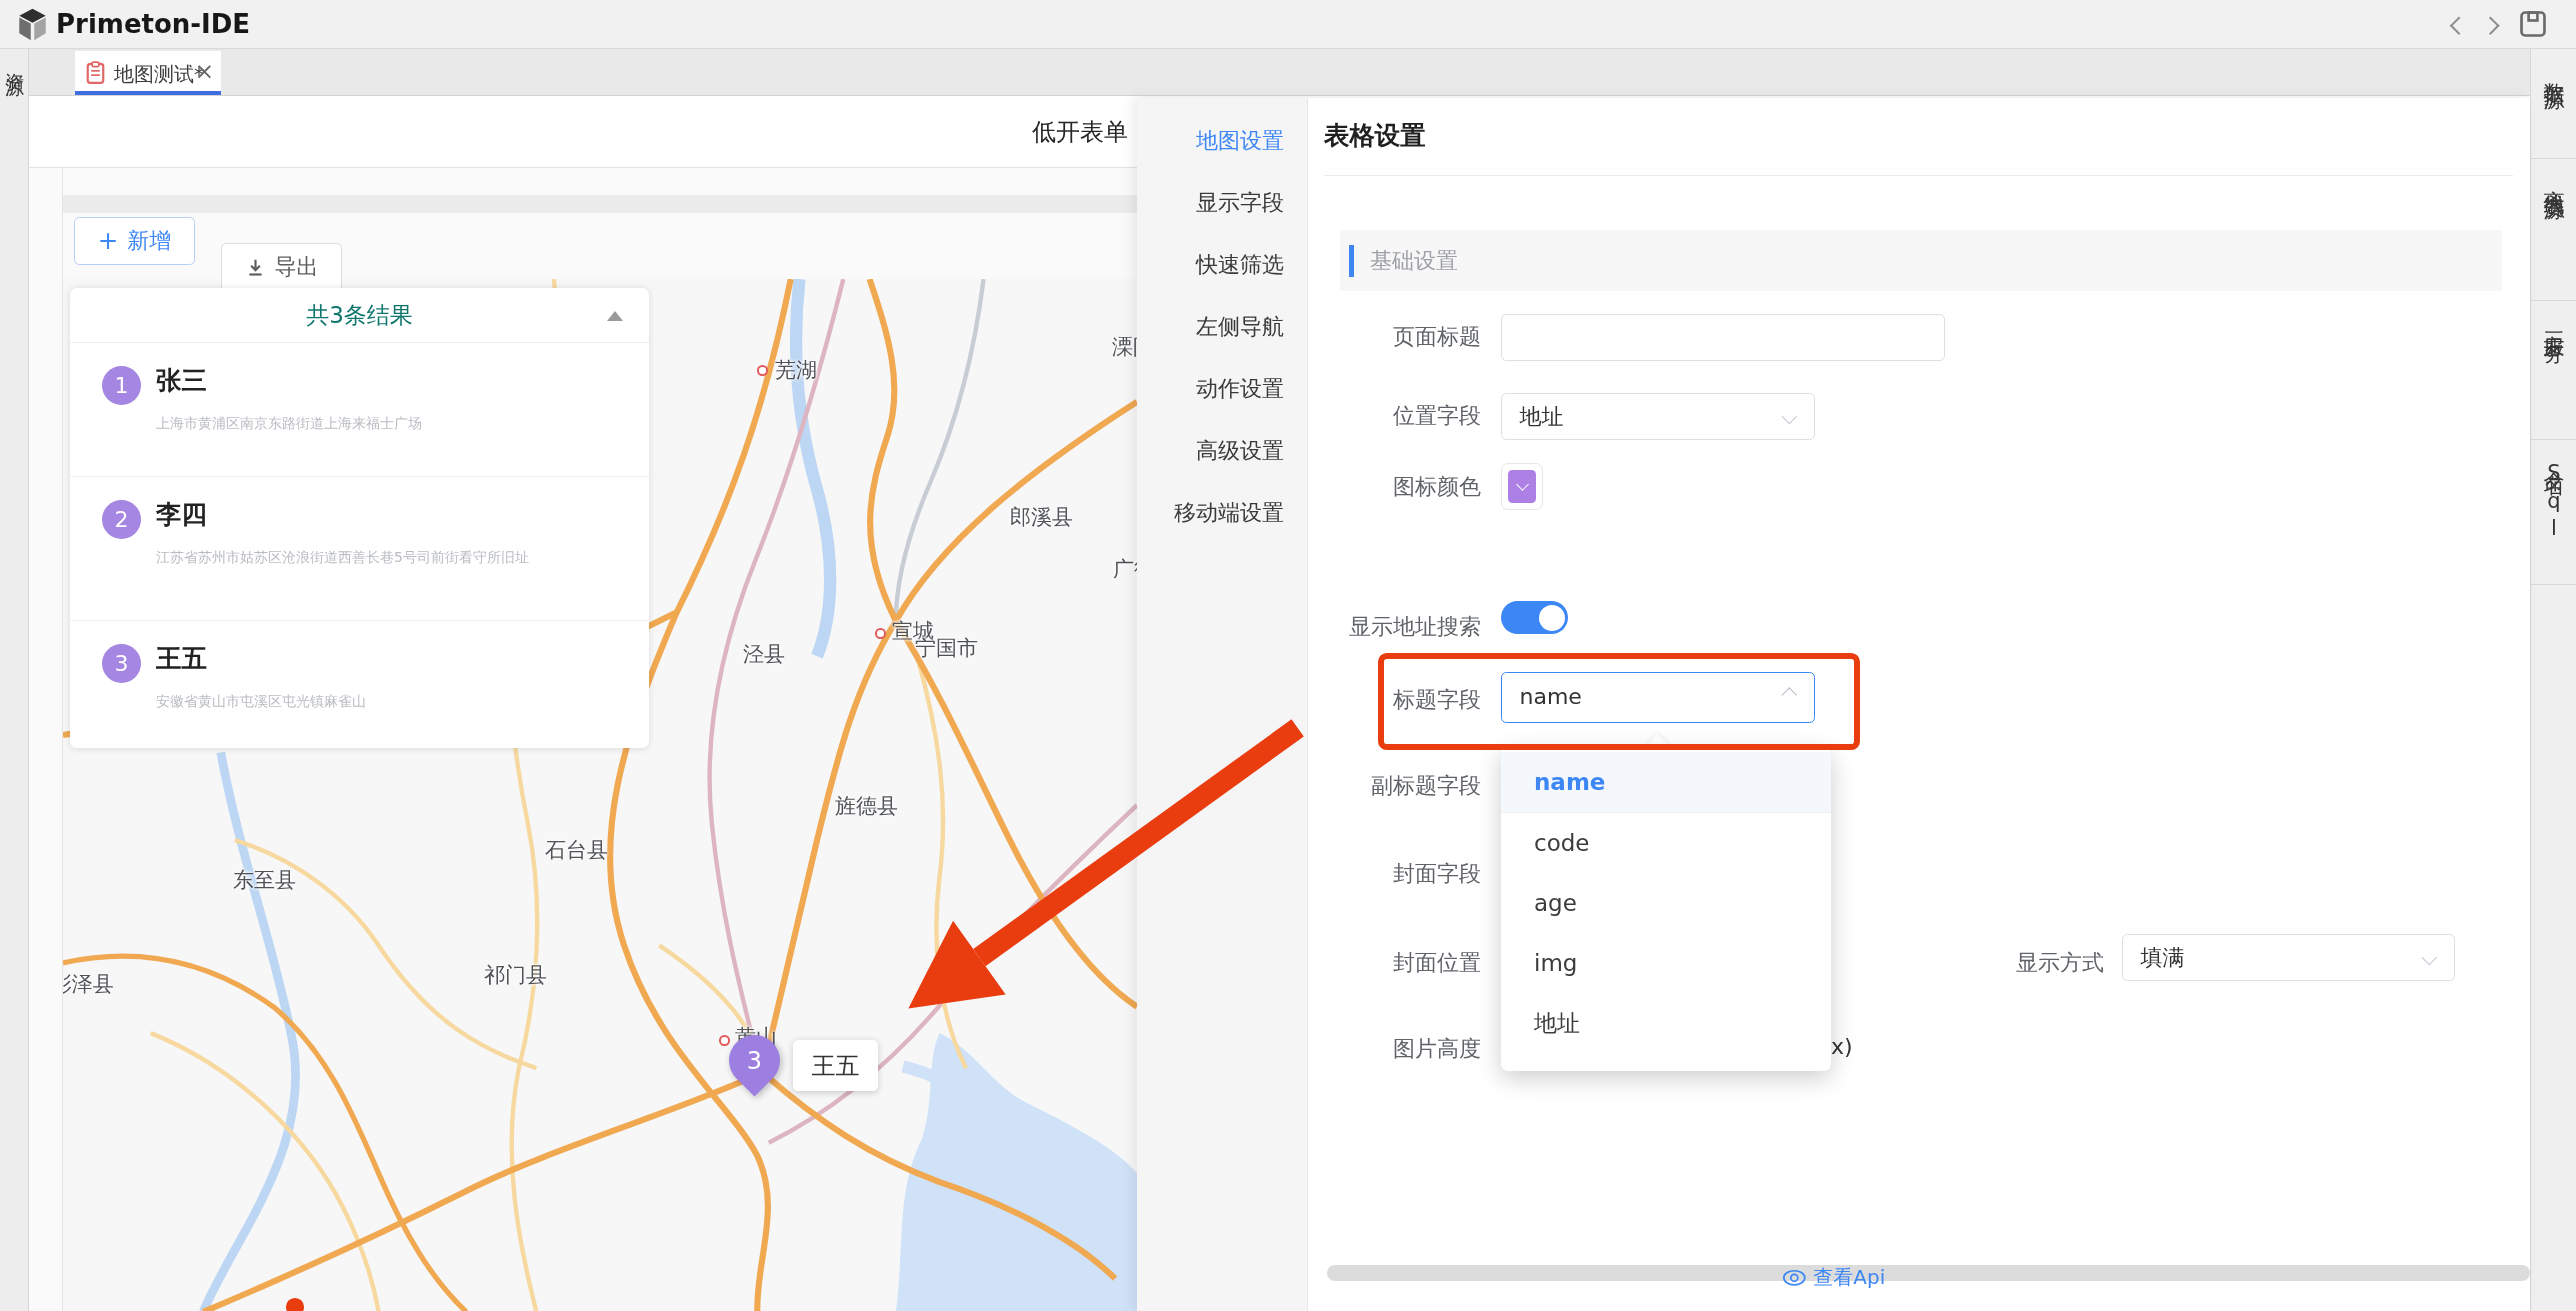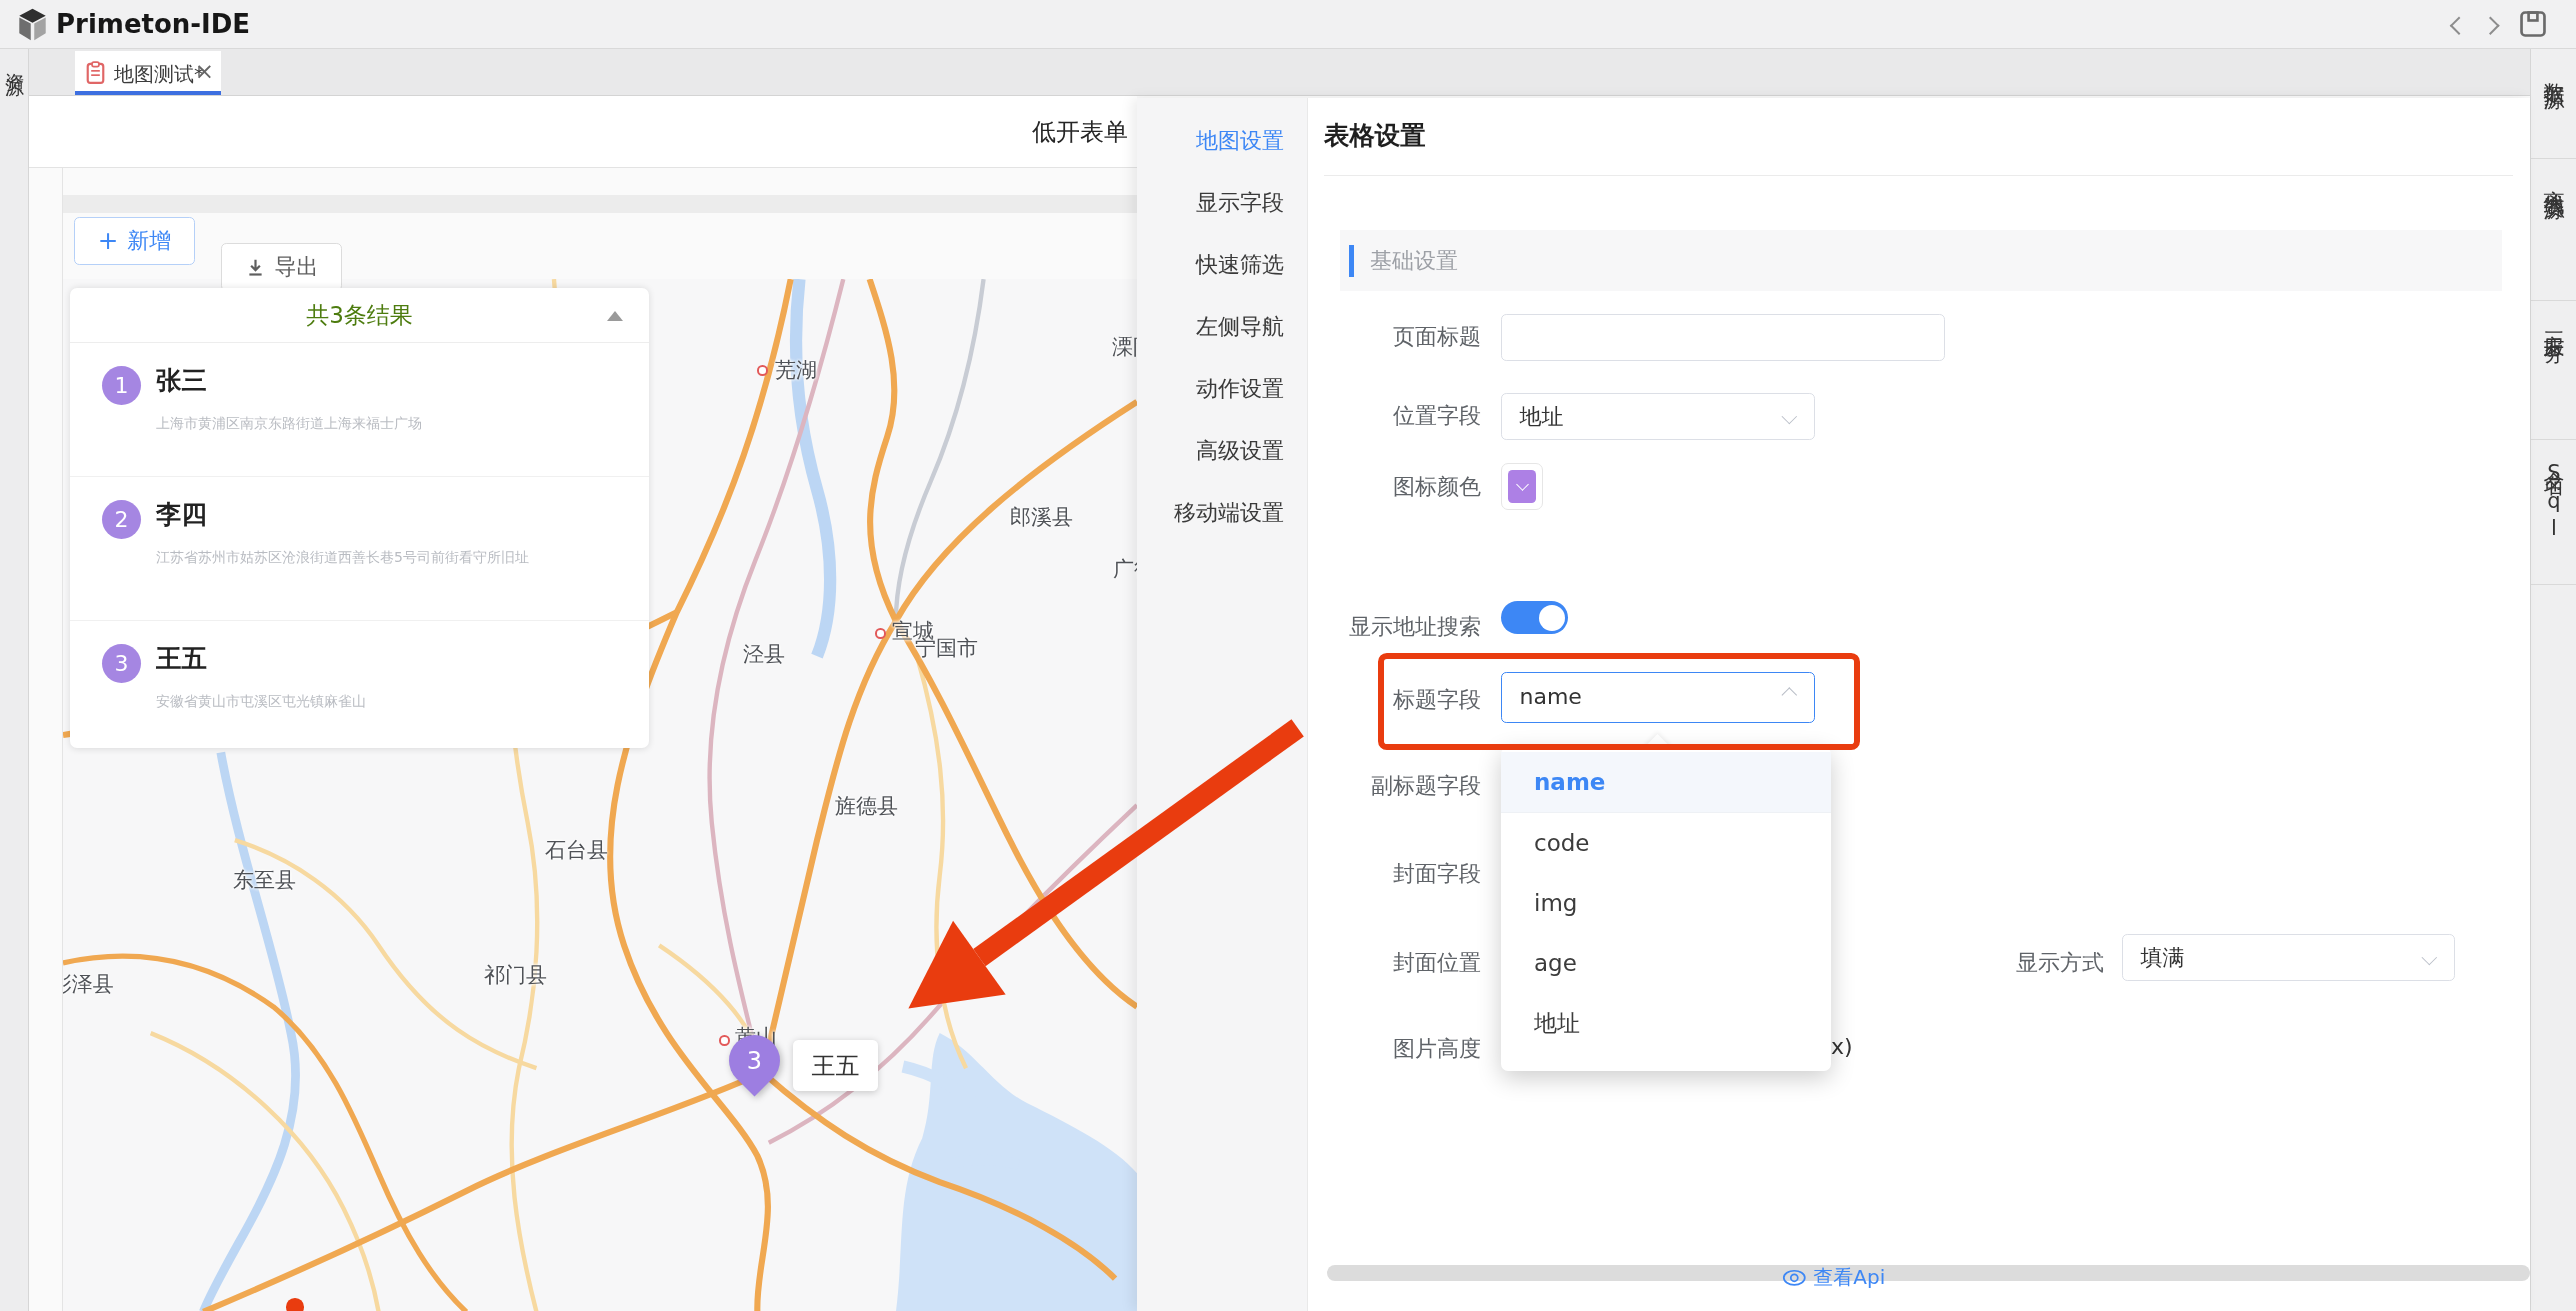--- a/index.html
+++ b/index.html
@@ -42,21 +42,21 @@
   .city{position:absolute;font-size:21px;color:#4f5257;white-space:nowrap;text-shadow:0 0 3.5px #fff,0 0 3.5px #fff,0 0 3.5px #fff;}
   .citydot{position:absolute;width:10.5px;height:10.5px;border-radius:50%;background:#fff;border:2.6px solid #e25a5a;box-sizing:border-box;}
   .pin{position:absolute;left:666px;top:756px;width:51px;height:51px;background:#9d7ee1;border-radius:50% 50% 50% 0;transform:rotate(-45deg);box-shadow:0 2.6px 7px rgba(0,0,0,.25);cursor:pointer;}
   .pin span{position:absolute;left:0;top:0;width:51px;height:51px;display:flex;align-items:center;justify-content:center;transform:rotate(45deg);color:#fff;font-size:24px;}
   .marker-label{position:absolute;left:730px;top:761px;width:85px;height:51px;background:#fff;border-radius:5.3px;box-shadow:0 1.8px 7px rgba(0,0,0,.18);display:flex;align-items:center;justify-content:center;font-size:24px;color:#333;cursor:pointer;}
   .attribution{position:absolute;left:10.5px;top:824px;display:flex;align-items:center;gap:8.8px;}
   .attr-brand{font-size:24px;font-weight:bold;color:#2f2f2f;}
   .attr-copy{font-size:18.4px;color:#4a4a4a;}
   
   .card{position:absolute;left:70px;top:288px;width:579px;height:460px;background:#fff;border-radius:7px;box-shadow:0 0.9px 7px rgba(0,0,0,.12);z-index:2;}
-  .card-header{position:relative;height:54px;border-bottom:0.9px solid #ededed;display:flex;align-items:center;justify-content:center;font-size:23px;color:#4d7c0f;}
+  .card-header{position:relative;height:54px;border-bottom:0.9px solid #ededed;display:flex;align-items:center;justify-content:center;font-size:23px;color:#0f766e;}
   .collapse{position:absolute;right:26px;top:23px;width:0;height:0;border-left:8.8px solid transparent;border-right:8.8px solid transparent;border-bottom:10.5px solid #9a9a9a;cursor:pointer;}
   .list-item{position:relative;border-bottom:0.9px solid #f0f0f0;cursor:pointer;}
   .list-item:last-child{border-bottom:none;}
   .num-circle{position:absolute;left:32px;top:23px;width:39px;height:39px;border-radius:50%;background:#a586e2;color:#fff;font-size:22px;display:flex;align-items:center;justify-content:center;}
   .item-name{margin:0 0 0 86px;padding-top:21px;font-size:25.4px;font-weight:600;color:#222;}
   .item-addr{margin:10.5px 0 0 86px;width:473px;font-size:14px;line-height:29px;color:#b9bcc2;}
   
   .panel{position:absolute;left:1137px;top:98px;width:1393px;height:1213px;background:#fff;box-shadow:-5.3px 0 12.3px rgba(0,0,0,.08);z-index:10;}
   .panel-nav{position:absolute;left:0;top:0;width:171px;height:100%;background:#f5f5f6;border-right:0.9px solid #e9e9e9;box-sizing:border-box;padding-top:12.3px;}
   .nav-item{height:62px;line-height:62px;text-align:right;padding-right:23px;font-size:22px;color:#3a3a3a;cursor:pointer;}
@@ -295,22 +295,22 @@
         <circle cx="14" cy="10" r="4" fill="none" stroke="#3d87f5" stroke-width="2"></circle>
       </svg>
       <span>查看Api</span>
     </div>
   </div>
 
   <div class="dd-caret"></div>
   <div class="dropdown">
     <div class="dd-option selected">name</div>
     <div class="dd-option">code</div>
+    <div class="dd-option">age</div>
     <div class="dd-option">img</div>
-    <div class="dd-option">age</div>
     <div class="dd-option">地址</div>
   </div>
 
   <div class="anno-rect"></div>
   <svg class="anno-arrow" width="2576" height="1312" viewBox="0 0 2938 1496">
     <line x1="1480" y1="830" x2="1117" y2="1092" stroke="#e93c0f" stroke-width="24"></line>
     <polygon points="1036,1150 1087,1050 1147,1134" fill="#e93c0f"></polygon>
   </svg>
   <div class="anno-dot"></div>
 

